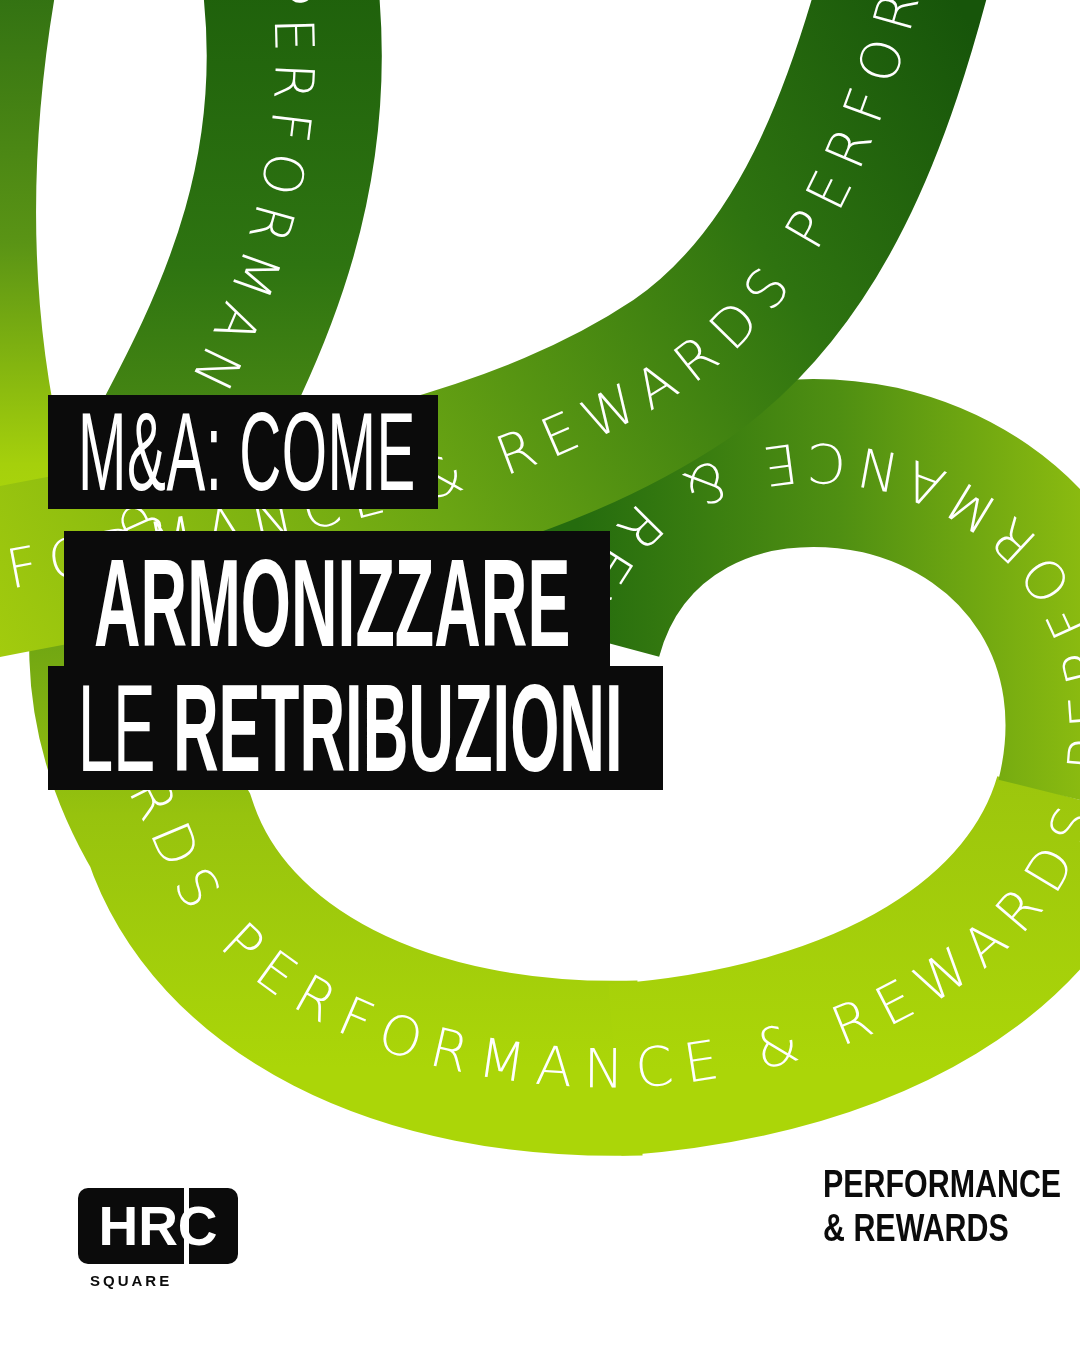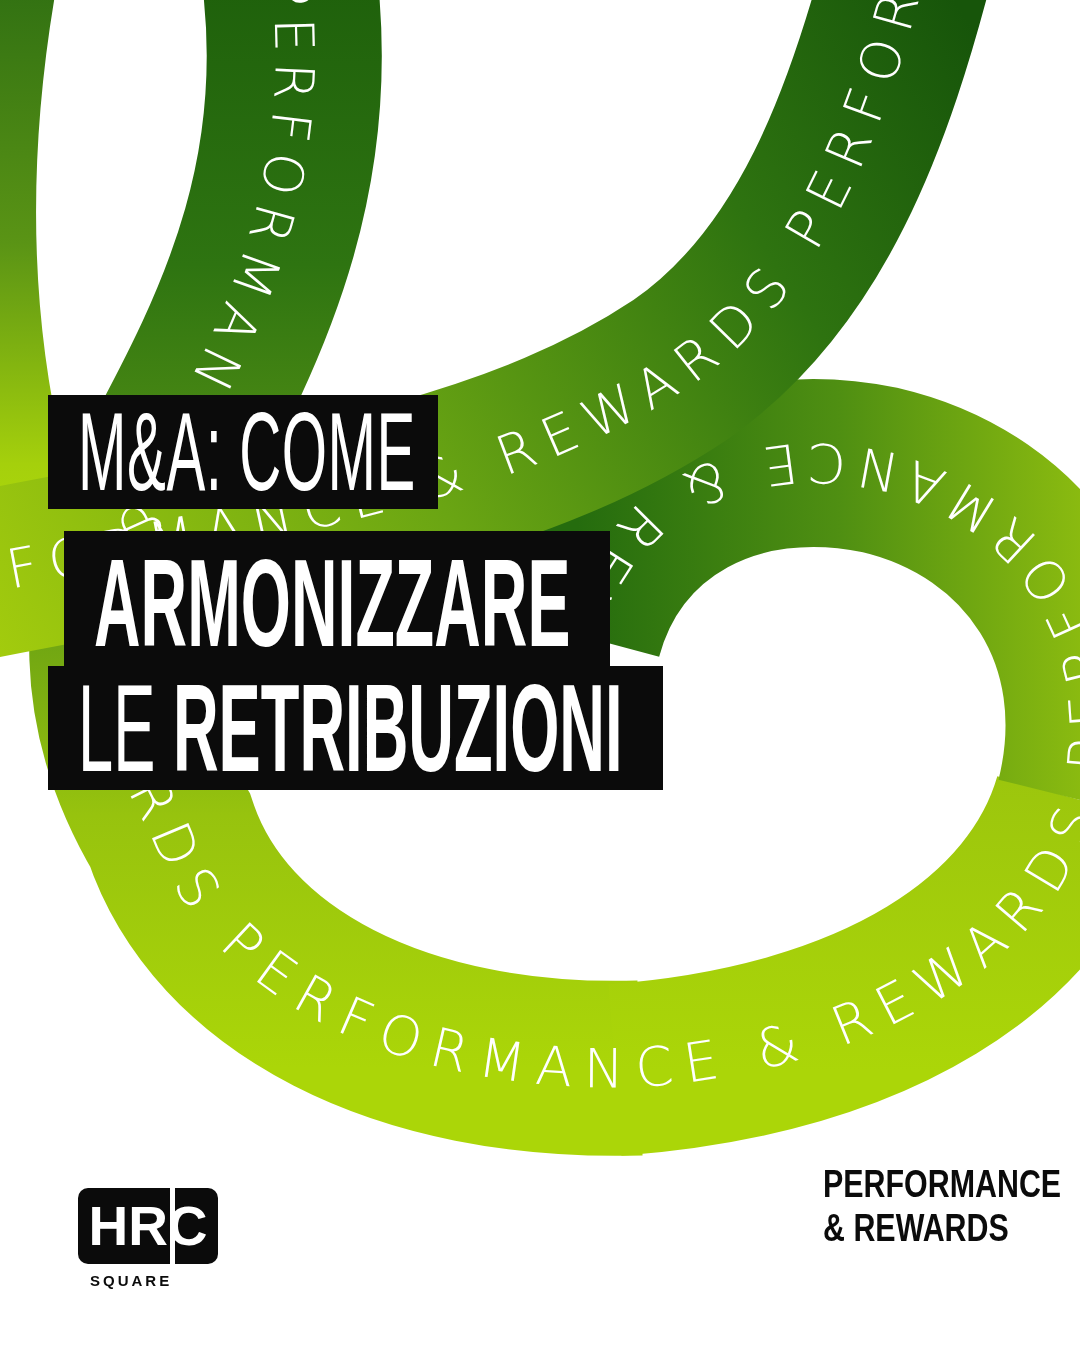--- a/index.html
+++ b/index.html
@@ -15,21 +15,21 @@
   .cond{display:inline-block;transform-origin:left center;white-space:nowrap;line-height:1}
   #box1{left:48px;top:395px;width:390px;height:114px}
   #box1 .cond{font-size:112px;font-weight:400;transform:scaleX(0.52);letter-spacing:1px}
   #box2{left:64px;top:531px;width:546px;height:144px}
   #box2 .cond{font-size:124px;font-weight:800;transform:scaleX(0.52)}
   #box3{left:48px;top:666px;width:615px;height:124px}
   #box3 .cond{font-size:124px;transform:scaleX(0.51)}
   #box3 .light{font-weight:400}
   #box3 .bold{font-weight:800}
   
-  .logo{position:absolute;left:78px;top:1188px;width:140px;height:76px;background:#0b0b0b;
+  .logo{position:absolute;left:78px;top:1188px;width:160px;height:76px;background:#0b0b0b;
         border-radius:10px;overflow:hidden}
   .logo-slit{position:absolute;left:66%;top:0;width:5px;height:100%;background:#ffffff}
   .logo-text{position:absolute;inset:0;display:flex;align-items:center;justify-content:center;
              color:#ffffff;font-weight:700;font-size:55px;letter-spacing:0;z-index:2;line-height:1}
   .logo-sub{position:absolute;left:90px;top:1272px;font-weight:700;font-size:15px;
             letter-spacing:3px;color:#0b0b0b}
   .date-block{position:absolute;left:253px;top:1186px;color:#0b0b0b}
   .date-line{display:block;font-size:37px;font-weight:700;transform:scaleX(0.78);
              transform-origin:left center;white-space:nowrap;line-height:1.08}
   .time-line{display:block;font-size:40px;font-weight:400;transform:scaleX(0.67);

